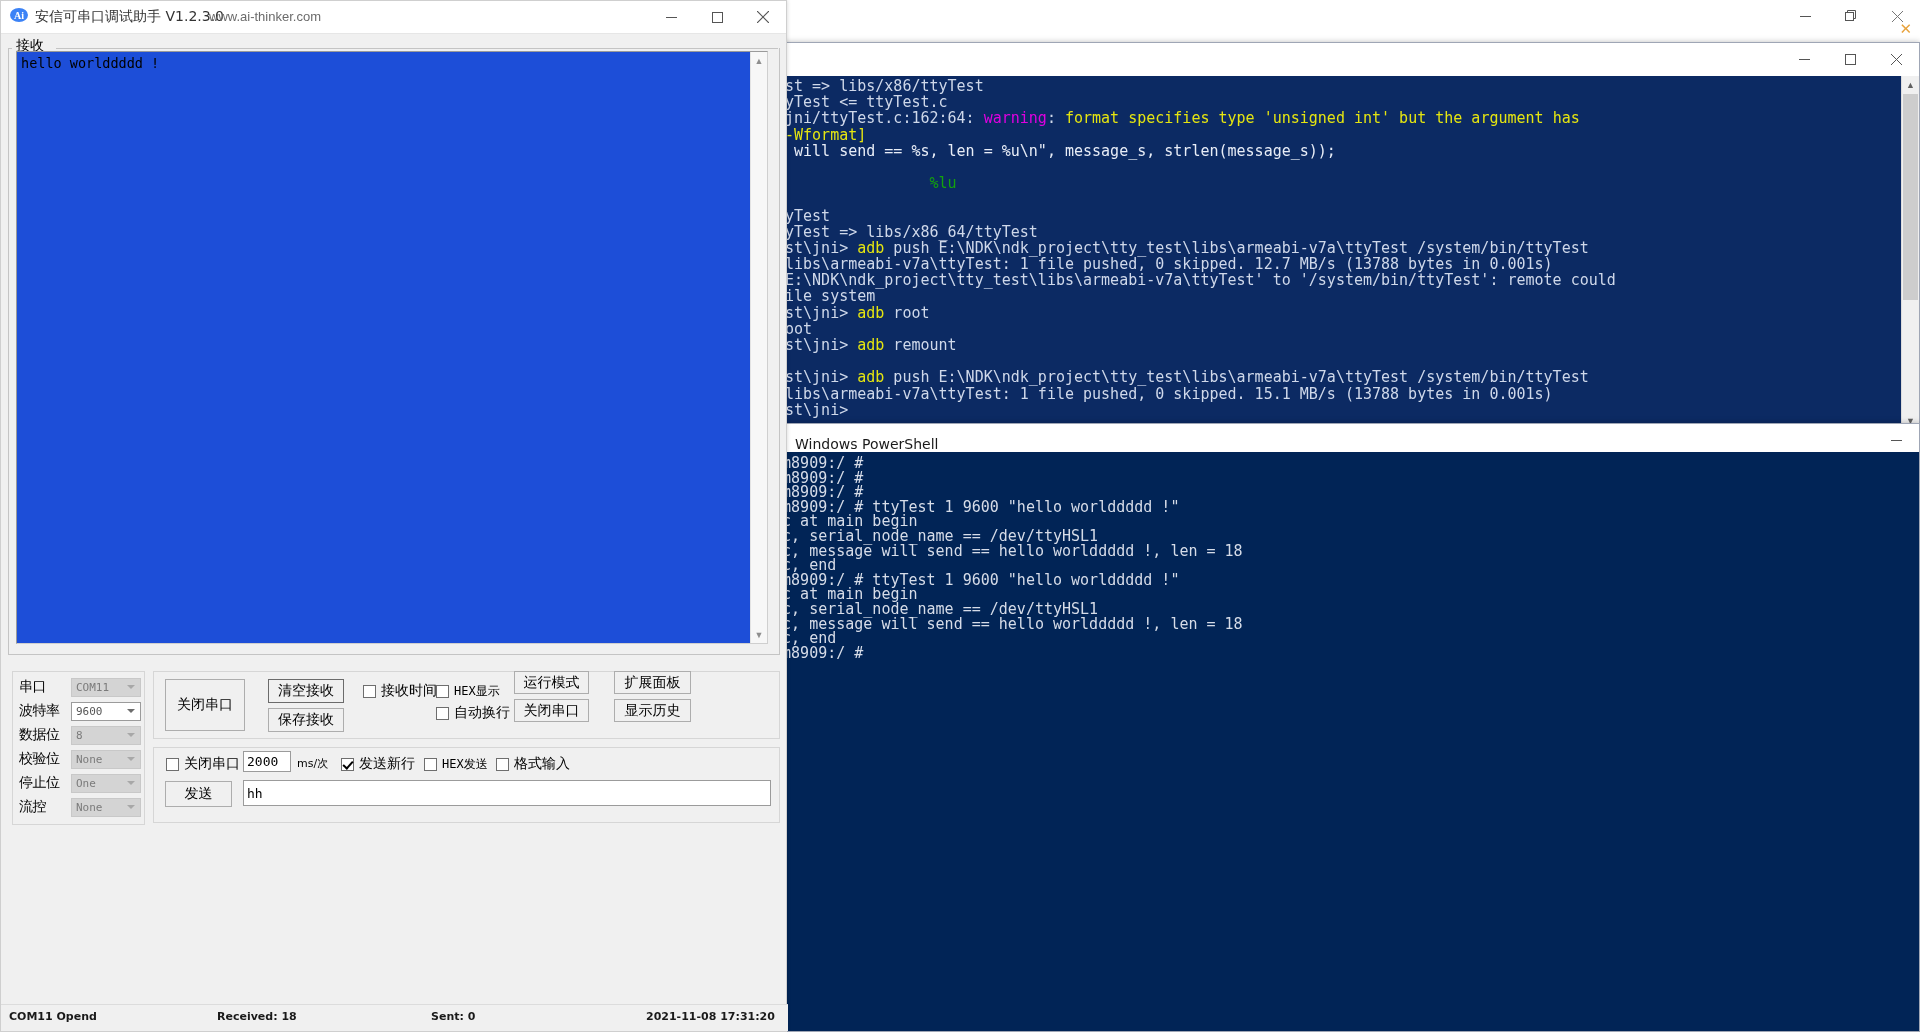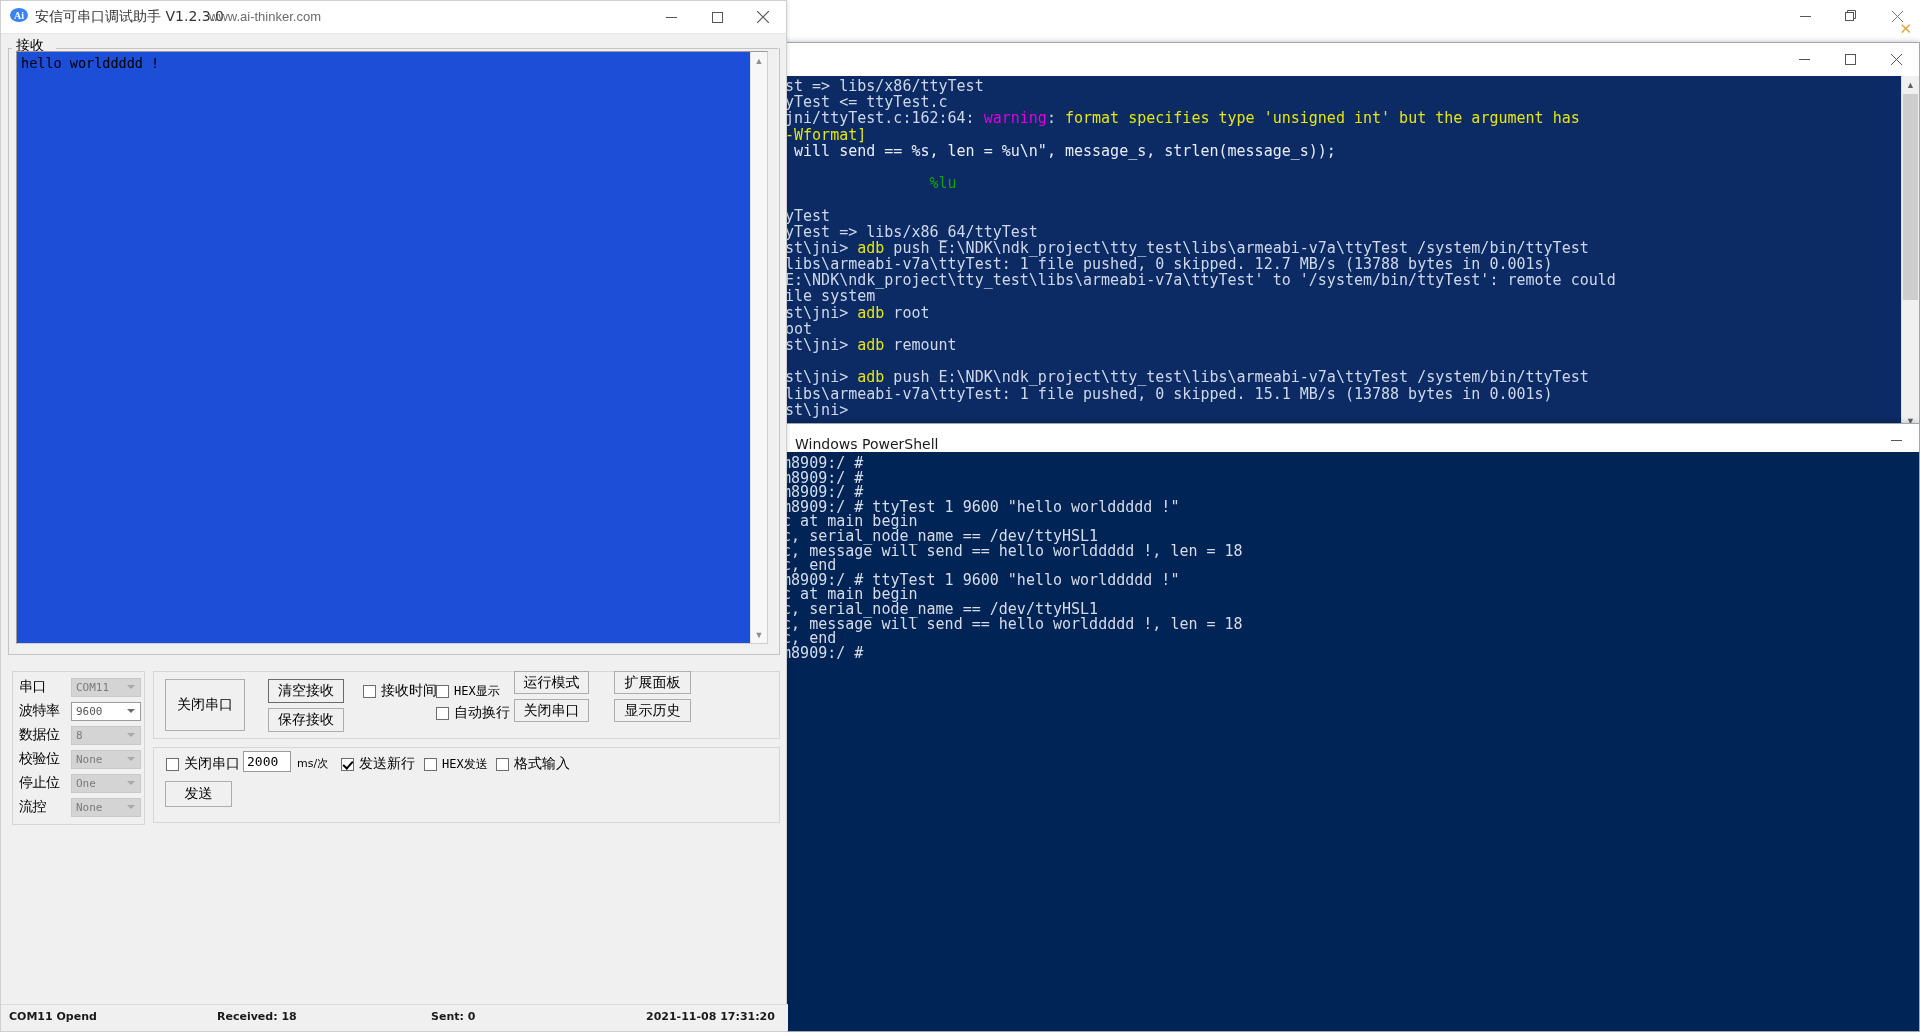--- a/index.html
+++ b/index.html
@@ -421,20 +421,23 @@
   <div class="abs chk mono" style="left:423px;top:755px;">
     <span class="chkbox"></span>
     <span>HEX发送</span>
   </div>
   <div class="abs chk" style="left:495px;top:754px;">
     <span class="chkbox"></span>
     <span>格式输入</span>
   </div>
 
   <div class="abs btn" style="left:164px;top:780px;width:67px;height:26px;">发送</div>
+  <div class="abs txtinput" style="left:242px;top:779px;width:528px;height:26px;">
+    <span>hh</span>
+  </div>
 
   <div id="statusbar">
     <div class="sb" style="left:8px;">COM11 Opend</div>
     <div class="sb" style="left:216px;">Received: 18</div>
     <div class="sb" style="left:430px;">Sent: 0</div>
     <div class="sb" style="left:645px;">2021-11-08 17:31:20</div>
   </div>
 </div>
 
 </body></html>

